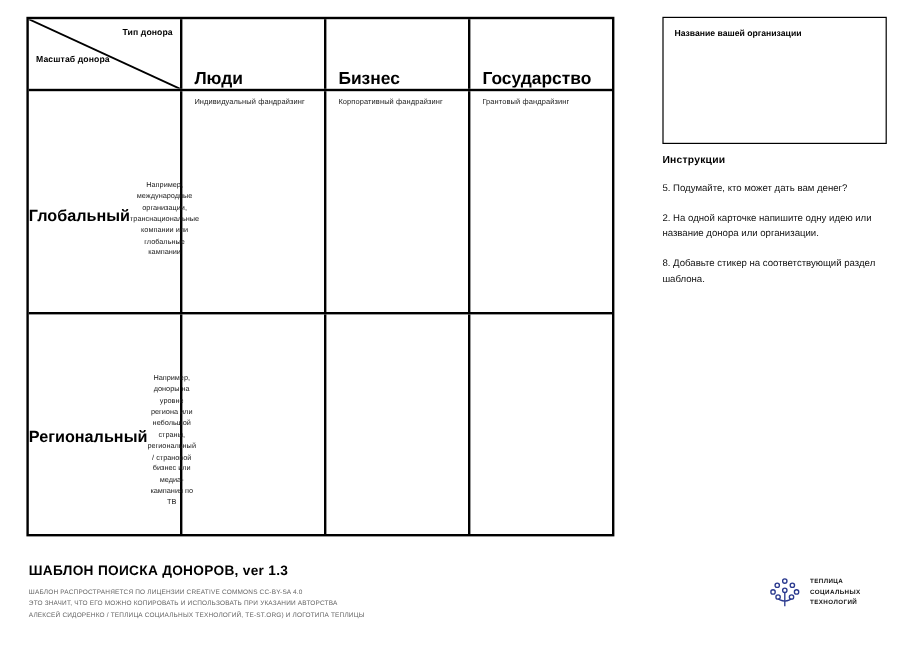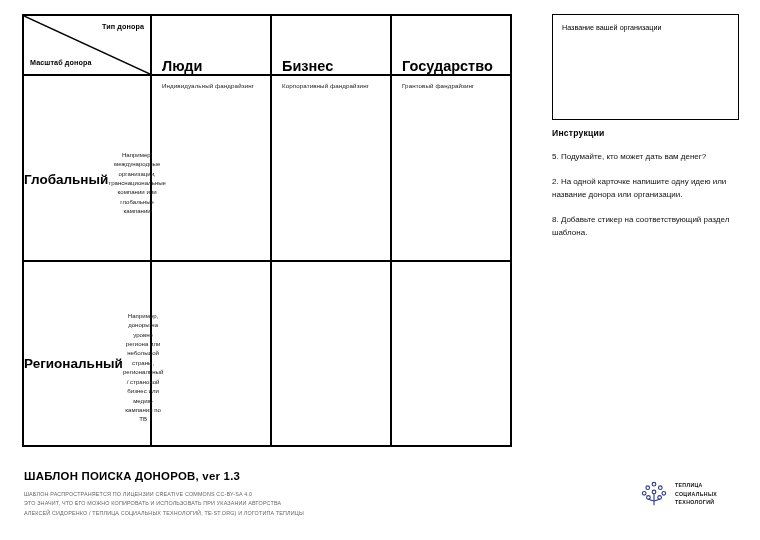--- a/index.html
+++ b/index.html
@@ -57,21 +57,21 @@
     position: absolute;
     right: 6px;
     top: 6px;
     font-size: 7.2px;
     font-weight: bold;
     letter-spacing: .1px;
   }
   .corner-label-bottom {
     position: absolute;
     left: 6px;
-    bottom: 7px;
+    bottom: 20px;
     font-size: 7.2px;
     font-weight: bold;
     letter-spacing: .1px;
   }
   .col-head {
     flex: 1;
     box-sizing: border-box;
     border-right: 2px solid #000;
     padding: 9px 8px 0 10px;
   }
@@ -132,21 +132,21 @@
     left: 552px;
     top: 14px;
     width: 187px;
     height: 106px;
     border: 1.6px solid #000;
     box-sizing: border-box;
     padding: 8px 9px;
   }
   .org-box .org-label {
     font-size: 7.2px;
-    font-weight: normal;
+    font-weight: bold;
   }
   .instructions {
     position: absolute;
     left: 552px;
     top: 128px;
     width: 190px;
   }
   .instructions h3 {
     margin: 0 0 13px 0;
     font-size: 8.6px;

